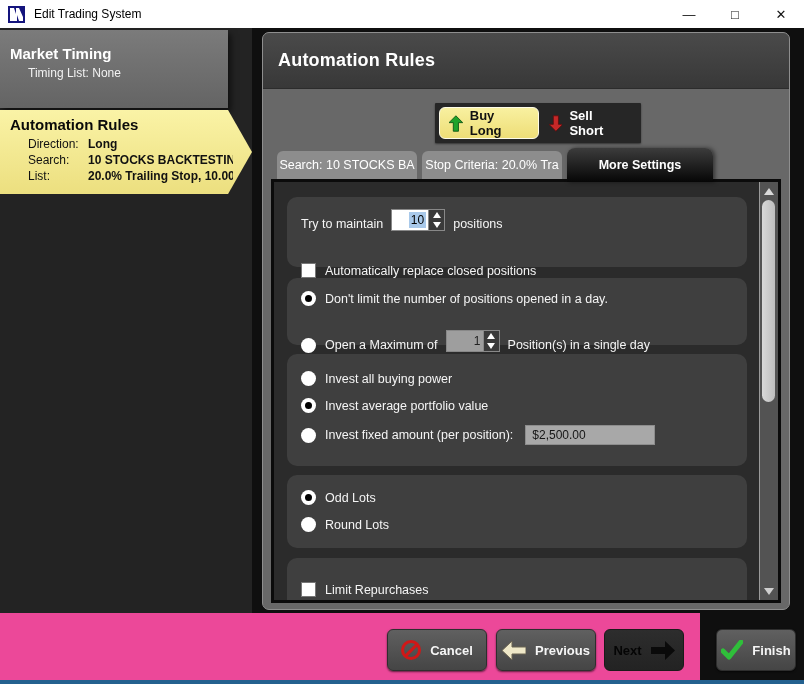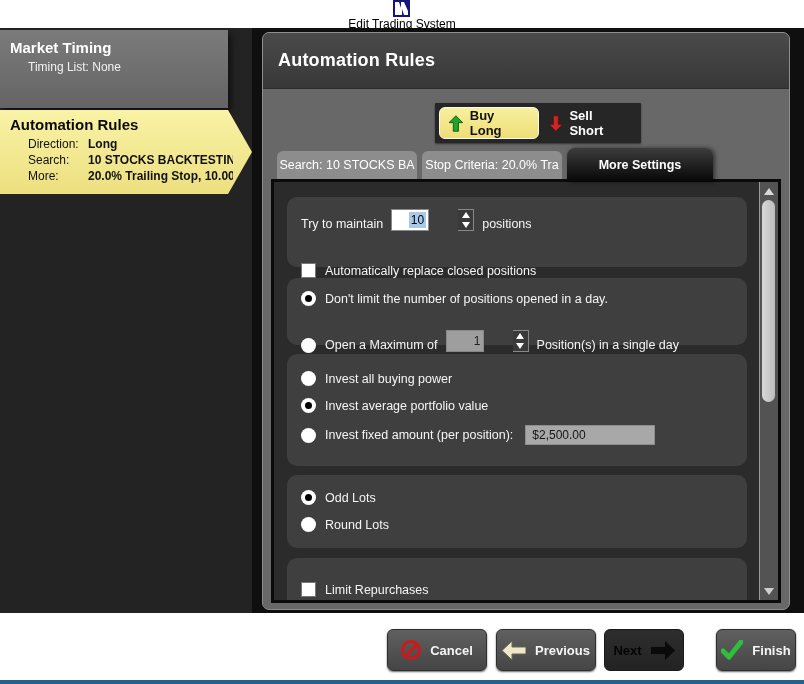--- a/index.html
+++ b/index.html
@@ -3,32 +3,32 @@
 <meta charset="utf-8">
 <style>
   * { box-sizing: border-box; margin: 0; padding: 0; }
   html,body { width: 804px; height: 684px; }
   body { font-family: "Liberation Sans", sans-serif; overflow: hidden; }
 
   .window { position: relative; width: 804px; height: 684px; background: #0f0f0f; }
 
   
   .titlebar { position: absolute; top:0; left:0; width:804px; height:28px; background:#ffffff;
-    display:flex; align-items:center;flex-direction:column; }
+    display:flex; align-items:center; }
   .app-icon { width:17px; height:17px; margin:0 9px 0 8px; flex:0 0 auto; }
   .titlebar-title { font-size:12px; color:#000; }
   .win-controls { margin-left:auto; display:flex; height:100%; }
   .win-btn { width:46px; height:100%; display:flex; align-items:center; justify-content:center;
     font-size:13px; color:#111; cursor:default; }
 
   
   .sidebar { position:absolute; top:28px; left:0; width:252px; height:585px; background:#232323; }
   .step-gray { position:absolute; top:2px; left:0; width:228px; height:78px;
     background:linear-gradient(180deg,#7b7b7b,#646464); box-shadow:3px 4px 6px rgba(0,0,0,.55);
-    padding:9px 10px; }
+    padding:15px 10px; }
   .step-gray .step-title { color:#fff; font-weight:bold; font-size:15px; }
   .step-gray .step-line { color:#f2f2f2; font-size:12px; margin:4px 0 0 18px; }
   .step-yellow { position:absolute; top:82px; left:0; width:252px; height:84px;
     background:linear-gradient(180deg,#faf3a6,#ecdf7f);
     clip-path:polygon(0 0, 90.5% 0, 100% 50%, 90.5% 100%, 0 100%);
     filter:drop-shadow(3px 5px 4px rgba(0,0,0,.6));
     padding:6px 10px; }
   .step-yellow .step-title { color:#0a0a0a; font-weight:bold; font-size:15px; }
   .yellow-rows { margin:3px 0 0 18px; font-size:12px; color:#111; }
   .yellow-row { display:flex; white-space:nowrap; overflow:hidden; line-height:16px; width:205px; }
@@ -74,21 +74,21 @@
   .gap10 { margin-top:24px; }
   .gap12 { margin-top:12px; }
 
   
   .checkbox { width:15px; height:15px; background:#fff; border:1px solid #777; flex:0 0 auto; }
   .radio { width:15px; height:15px; background:#fff; border-radius:50%; flex:0 0 auto;
     display:flex; align-items:center; justify-content:center; }
   .radio.on::after { content:""; width:7px; height:7px; background:#000; border-radius:50%; }
   .ctl-label { margin-left:9px; white-space:nowrap; }
 
-  .spinner { display:inline-flex; height:30px; margin:0 8px;gap:29px; }
+  .spinner { display:inline-flex; height:30px; margin:0 8px; }
   .spin-box { width:38px; height:22px; background:#fff; border:1px solid #888; font-size:12px;
     color:#000; display:flex; align-items:center; justify-content:flex-end; padding-right:2px; }
   .spin-box .sel { background:#a9c9ea; padding:1px 2px; }
   .spin-box.disabled { background:#9e9e9e; color:#222; }
   .spin-arrows { width:16px; height:22px; background:#3a3a3a; border:1px solid #888; border-left:none;
     display:flex; flex-direction:column; }
   .spin-up, .spin-down { flex:1; display:flex; align-items:center; justify-content:center; }
   .tri-up { width:0; height:0; border-left:4px solid transparent; border-right:4px solid transparent; border-bottom:6px solid #fff; }
   .tri-down { width:0; height:0; border-left:4px solid transparent; border-right:4px solid transparent; border-top:6px solid #fff; }
 
@@ -98,21 +98,21 @@
   
   .scrollbar { position:absolute; top:0; right:0; bottom:0; width:19px; background:#535353;
     border-left:1px solid #9a9a9a; }
   .sb-up { position:absolute; top:2px; left:0; right:0; height:14px; display:flex; align-items:center; justify-content:center; }
   .sb-down { position:absolute; bottom:2px; left:0; right:0; height:14px; display:flex; align-items:center; justify-content:center; }
   .sb-tri-up { width:0; height:0; border-left:5px solid transparent; border-right:5px solid transparent; border-bottom:7px solid #d9d9d9; }
   .sb-tri-down { width:0; height:0; border-left:5px solid transparent; border-right:5px solid transparent; border-top:7px solid #cfcfcf; }
   .sb-thumb { position:absolute; top:18px; left:2px; width:13px; height:202px; background:linear-gradient(90deg,#d8d8d8,#bdbdbd); border-radius:7px; }
 
   
-  .footer { position:absolute; top:613px; left:0; width:804px; height:67px; background:#ffffff;text-align:right; }
+  .footer { position:absolute; top:613px; left:0; width:700px; height:67px; background:#ec4899;text-align:right; }
   .fbtn { position:absolute; top:16px; height:42px; border-radius:6px;
     background:linear-gradient(180deg,#606060,#454545); border:1px solid #2e2e2e;
     display:flex; align-items:center; justify-content:center; gap:9px;
     color:#f5f5f5; font-weight:bold; font-size:13px; box-shadow:0 1px 2px rgba(0,0,0,.6); }
   .fbtn-cancel { left:387px; width:100px; }
   .fbtn-prev { left:496px; width:100px; }
   .fbtn-next { left:604px; width:80px; background:linear-gradient(180deg,#2d2d2d,#232323);
     border-color:#1a1a1a; color:#050505; box-shadow:none; }
   .fbtn-finish { left:716px; width:80px; }
 
@@ -150,21 +150,21 @@
       <div class="yellow-rows">
         <div class="yellow-row">
           <span class="lbl">Direction:</span>
           <span class="val">Long</span>
         </div>
         <div class="yellow-row">
           <span class="lbl">Search:</span>
           <span class="val">10 STOCKS BACKTESTING</span>
         </div>
         <div class="yellow-row">
-          <span class="lbl">More:</span>
+          <span class="lbl">List:</span>
           <span class="val">20.0% Trailing Stop, 10.00%</span>
         </div>
       </div>
     </div>
   </div>
 
   <div class="panel">
     <div class="panel-header">
       <span class="panel-title">Automation Rules</span>
     </div>

